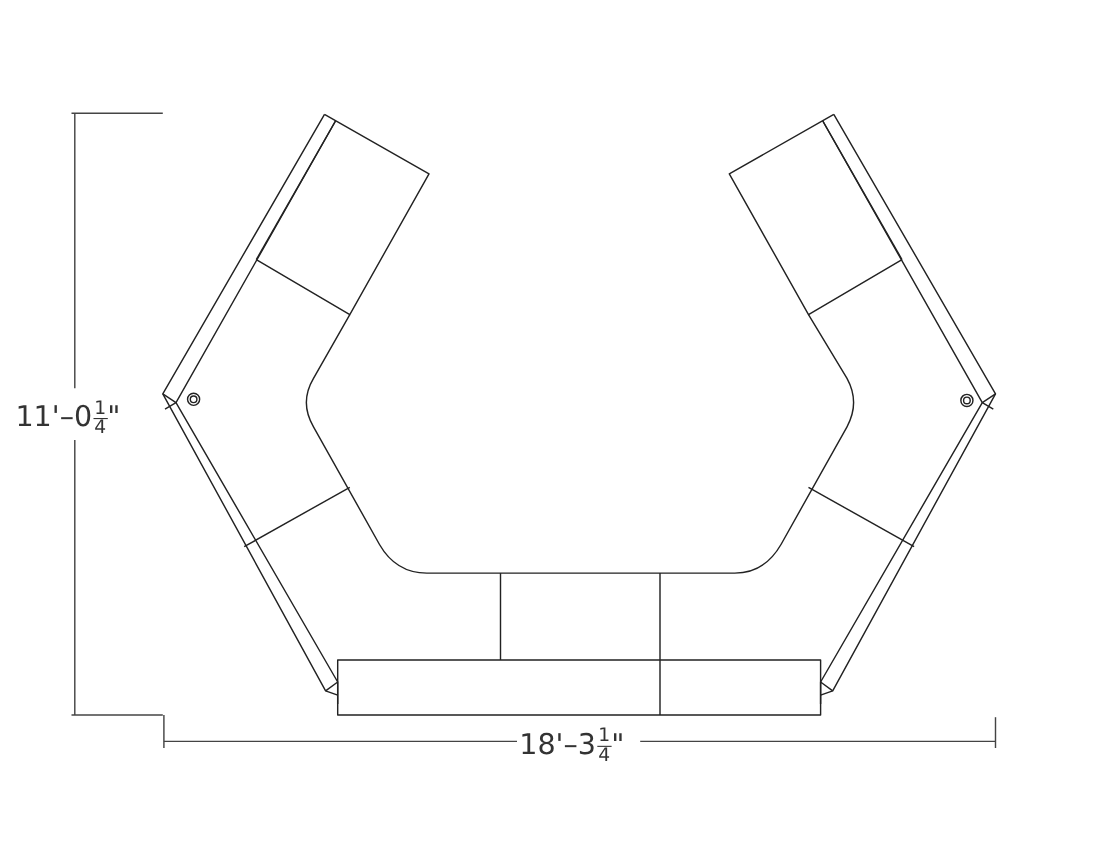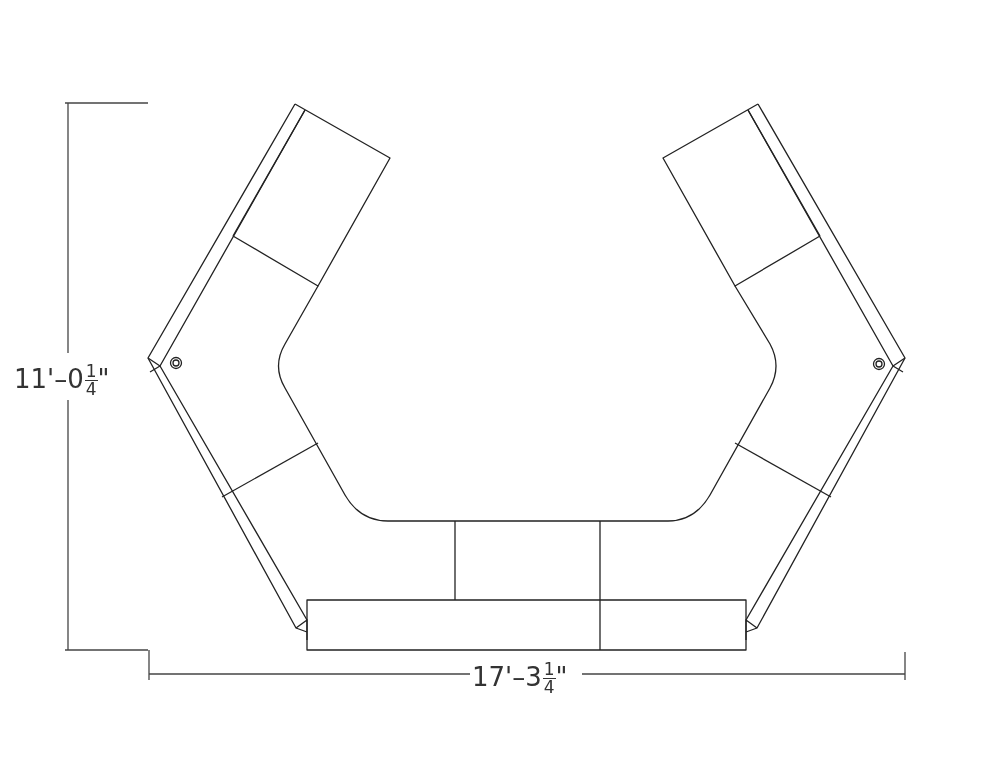--- a/index.html
+++ b/index.html
@@ -81,14 +81,14 @@
     <line x1="149" y1="674" x2="470" y2="674"></line>
     <line x1="582" y1="674" x2="905" y2="674"></line>
   </g>
 </svg>
 
 <div class="lbl" style="left:14px; top:363px;">
   <span>11'</span><span>–</span><span>0</span><span class="frac"><span class="num">1</span><span class="den">4</span></span><span>"</span>
 </div>
 
 <div class="lbl" style="left:472px; top:661px;">
-  <span>17'</span><span>–</span><span>3</span><span class="frac"><span class="num">1</span><span class="den">4</span></span><span>"</span>
+  <span>18'</span><span>–</span><span>3</span><span class="frac"><span class="num">1</span><span class="den">4</span></span><span>"</span>
 </div>
 
 </body></html>

